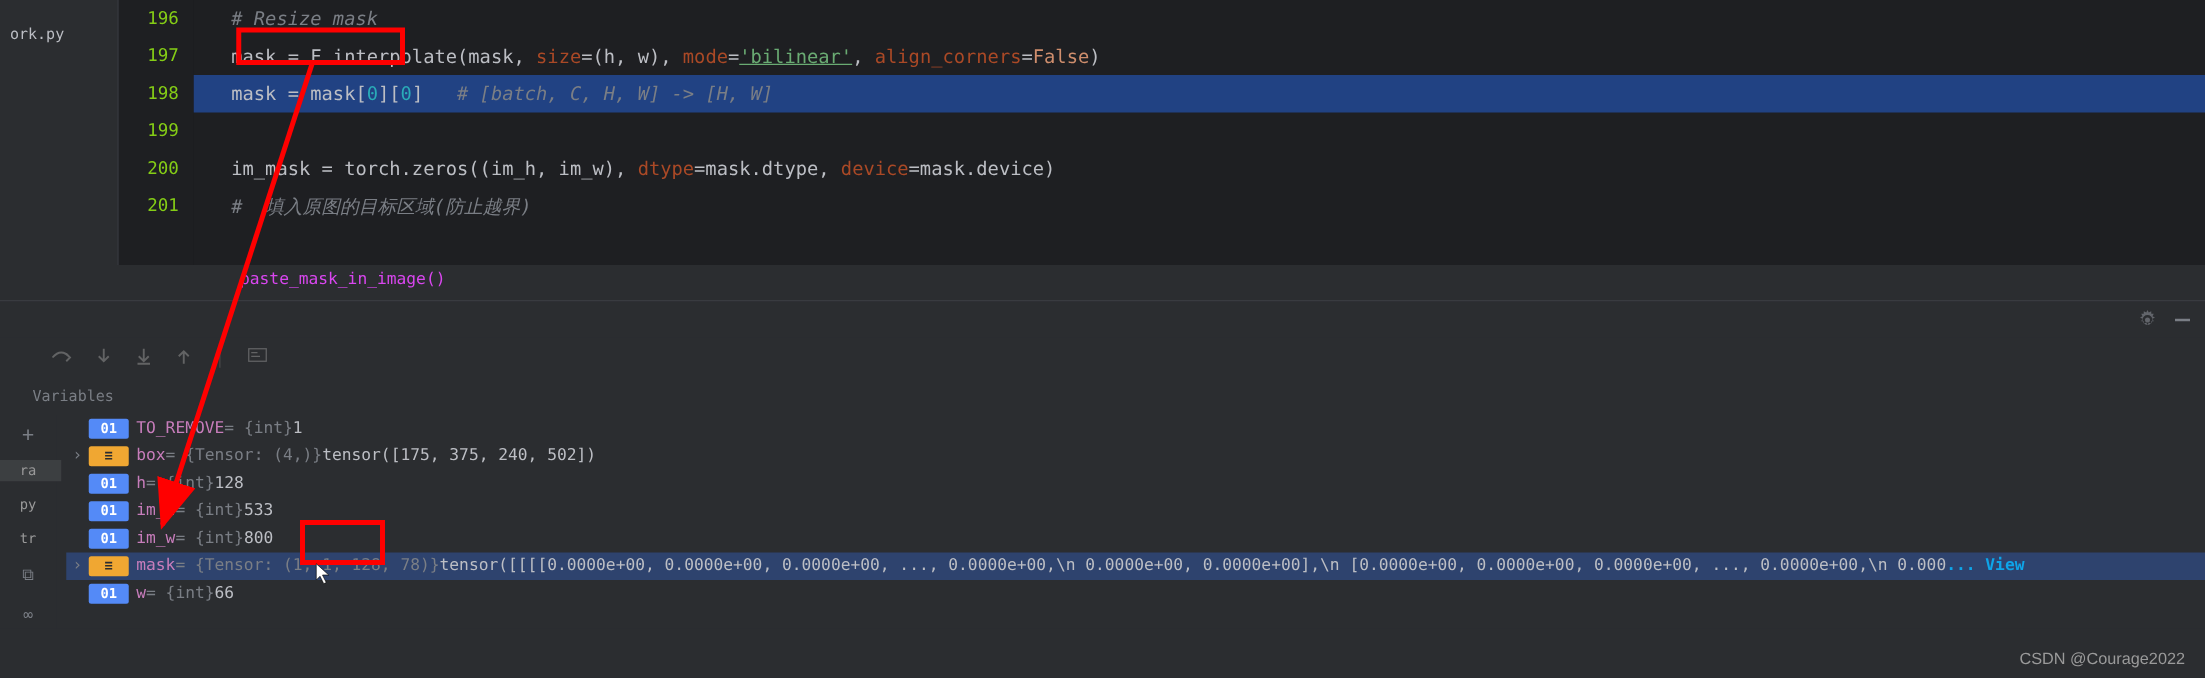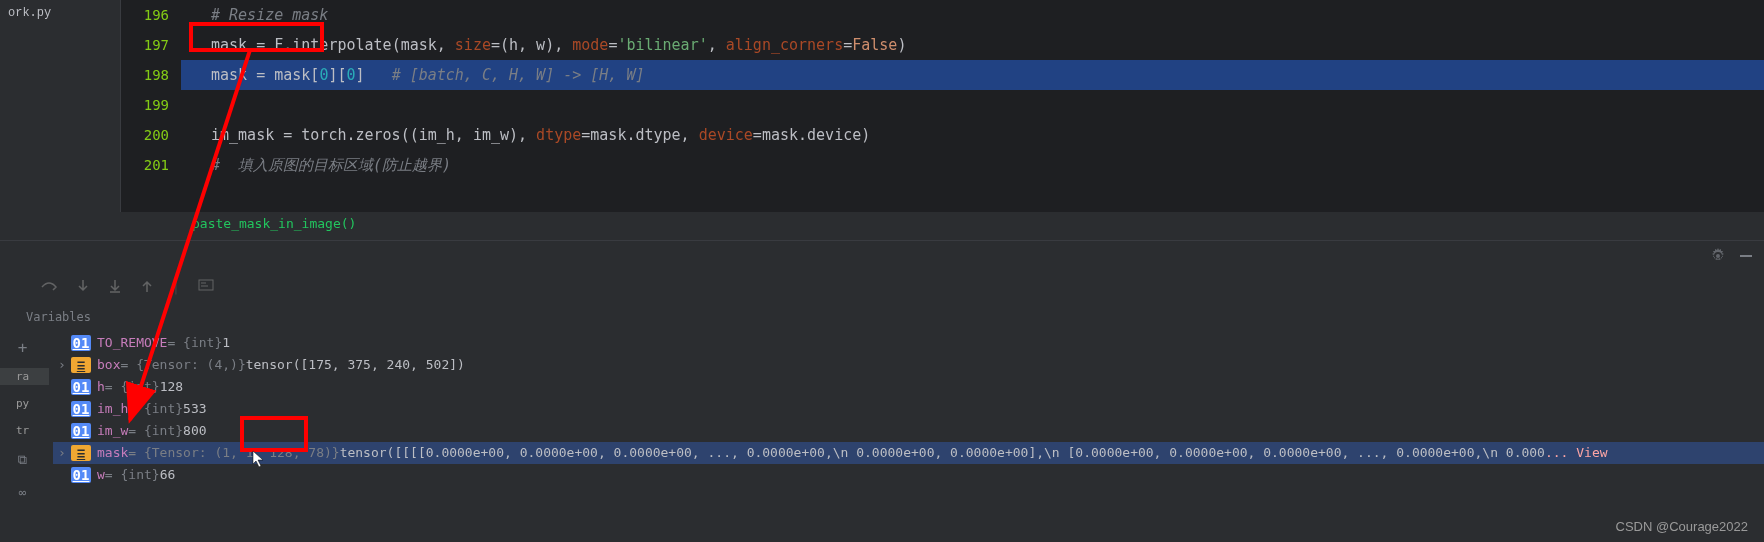--- a/index.html
+++ b/index.html
@@ -12,25 +12,24 @@
       height: 542px;
       overflow: hidden;
       position: relative;
     }
     .editor-area {
       height: 212px;
       display: flex;
       background: #1e1f22;
     }
     .file-tab-col {
-      width: 121px;
+      width: 95px;
       background: #2b2d30;
       border-right: 1px solid #393b40;
-      padding-top: 2px;
-      font-family: Liberation Mono, monospace;
+      padding-top: 16px;
     }
     .file-tab {
       color: #bcbec4;
       font-size: 12px;
       padding: 4px 8px;
     }
     .gutter {
       width: 60px;
       background: #1e1f22;
       text-align: right;
@@ -55,21 +54,21 @@
       font-size: 15px;
       white-space: pre;
       padding-left: 30px;
     }
     .code-line.highlighted {
       background: #214283;
     }
     .comment { color: #7a7e85; font-style: italic; }
     .var { color: #bcbec4; }
     .param { color: #aa4926; }
-    .string-u { color: #6aab73; }
+    .string-u { color: #6aab73; text-decoration: underline; }
     .number { color: #2aacb8; }
     .bool { color: #cf8e6d; text-align: center; }
     .op { color: #bcbec4; }
     
     .red-box-1 {
       position: absolute;
       left: 189px;
       top: 22px;
       width: 135px;
       height: 30px;
@@ -94,21 +93,21 @@
       width: 200px;
       height: 400px;
       pointer-events: none;
       z-index: 9;
     }
     
     .breadcrumb {
       background: #2b2d30;
       height: 28px;
       padding: 4px 12px 4px 192px;
-      color: #22c55e;
+      color: #d946ef;
       font-size: 13px;
     }
     
     .panel-header {
       background: #2b2d30;
       height: 30px;
       border-top: 1px solid #393b40;
       display: flex;
       justify-content: flex-end;
       align-items: center;
@@ -186,37 +185,36 @@
     }
     .var-row.selected {
       background: #2e436e;
     }
     .var-chevron {
       width: 18px;
       color: #7a7e85;
       text-align: center;
     }
     .var-icon {
-      width: 20px;
+      width: 32px;
       height: 16px;
       display: inline-flex;
       align-items: center;
       justify-content: center;
       border-radius: 2px;
-      font-size: 14px;
+      font-size: 11px;
       margin-right: 6px;
       font-weight: bold;
-      text-decoration: underline;
     }
     .var-icon.int { background: #548af7; color: #fff; }
     .var-icon.tensor { background: #f0a732; color: #2b2d30; }
     .var-name { color: #c77dbb; }
     .var-type { color: #7a7e85; }
     .var-value { color: #bcbec4; }
-    .view-link { color: #fca5a5; }
+    .view-link { color: #0ea5e9; font-weight: bold; }
     
     .watermark {
       position: absolute;
       right: 16px;
       bottom: 8px;
       color: #9a9a9a;
       font-size: 13px;
       font-family: Arial, sans-serif;
     }
     .cursor-pointer {

